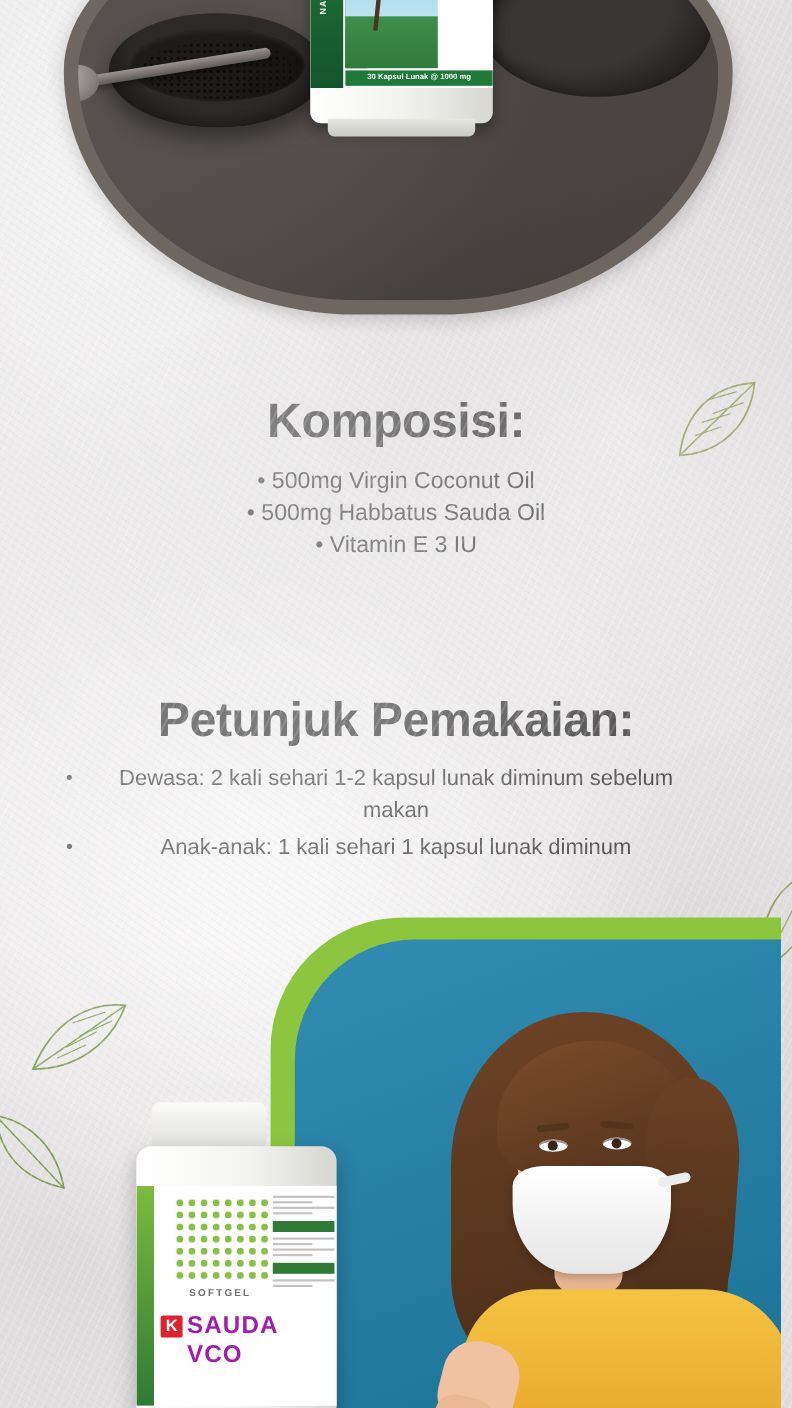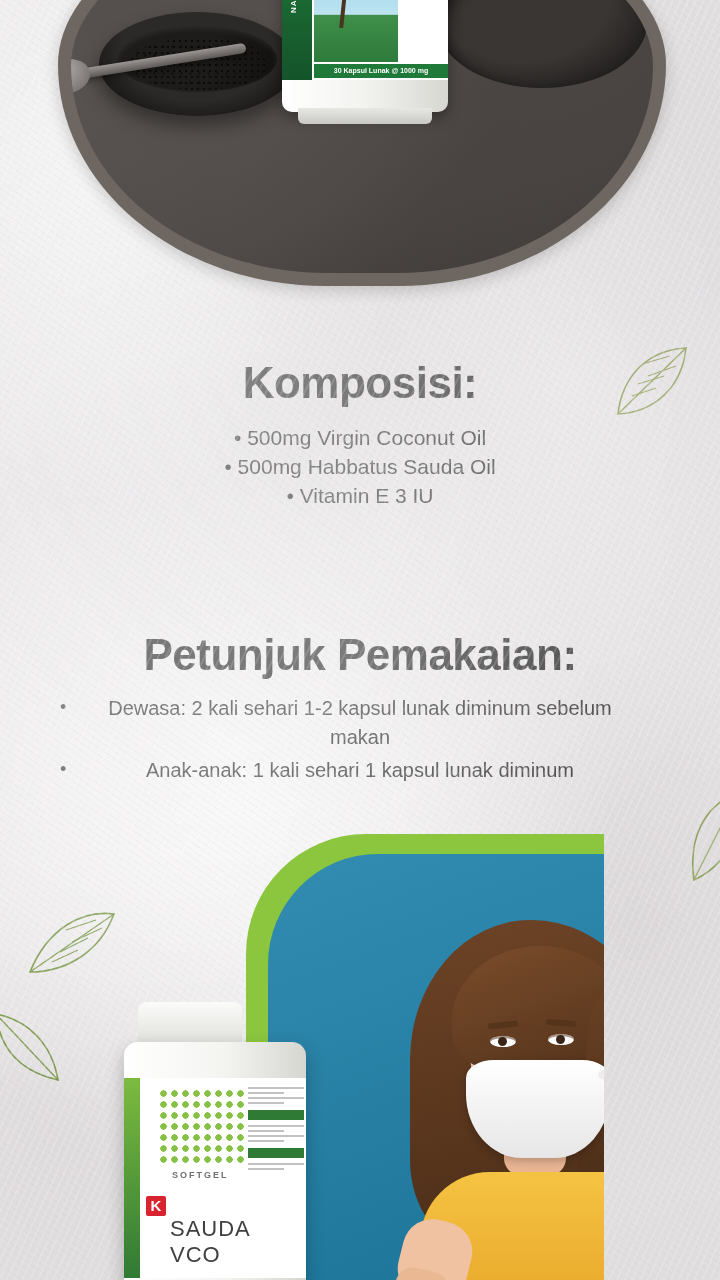--- a/index.html
+++ b/index.html
@@ -219,21 +219,21 @@
   }
   .pt-item { position: relative; padding: 0 24px; margin-bottom: 4px; }
   .pt-bullet {
     position: absolute; left: 0; top: 0;
     color: #4a4a4a; font-size: 18px;
   }
 
   
   .bottom-wrap {
     position: absolute;
-    left: 0; bottom: 0; width: 604px; height: 470px;
+    left: 0; bottom: 0; width: 710px; height: 470px;
     z-index: 2;
     overflow: hidden;
   }
   .green-shape {
     position: absolute;
     left: 246px; top: 24px; width: 560px; height: 470px;
     background: #8cc63f;
     border-radius: 120px 0 0 0;
   }
   .blue-shape {
@@ -351,21 +351,21 @@
     position: absolute; left: 48px; top: 92px;
     font-size: 9px; letter-spacing: 2px; color: #6f6f6f; font-weight: bold;
   }
   .bb-k {
     position: absolute; left: 22px; top: 118px; width: 20px; height: 20px;
     background: #d9232e; color: #fff; font-size: 15px; font-weight: bold;
     text-align: center; line-height: 20px; border-radius: 2px;
   }
   .bb-brand {
     position: absolute; left: 46px; top: 114px;
-    font-size: 22px; font-weight: normal; color: #404040; letter-spacing: 1px; margin-top: 24px;
+    font-size: 22px; font-weight: bold; color: #a21caf; letter-spacing: 1px;
   }
   .bb-right {
     position: absolute; left: 124px; top: 6px; width: 56px; height: 190px;
   }
   .bb-right i {
     display: block; height: 2px; background: #c2c2c2; margin: 3px 0;
   }
   .bb-right i.sh { width: 64%; }
   .bb-bar {
     height: 10px; background: #2f7a34; margin: 6px 0 5px;

